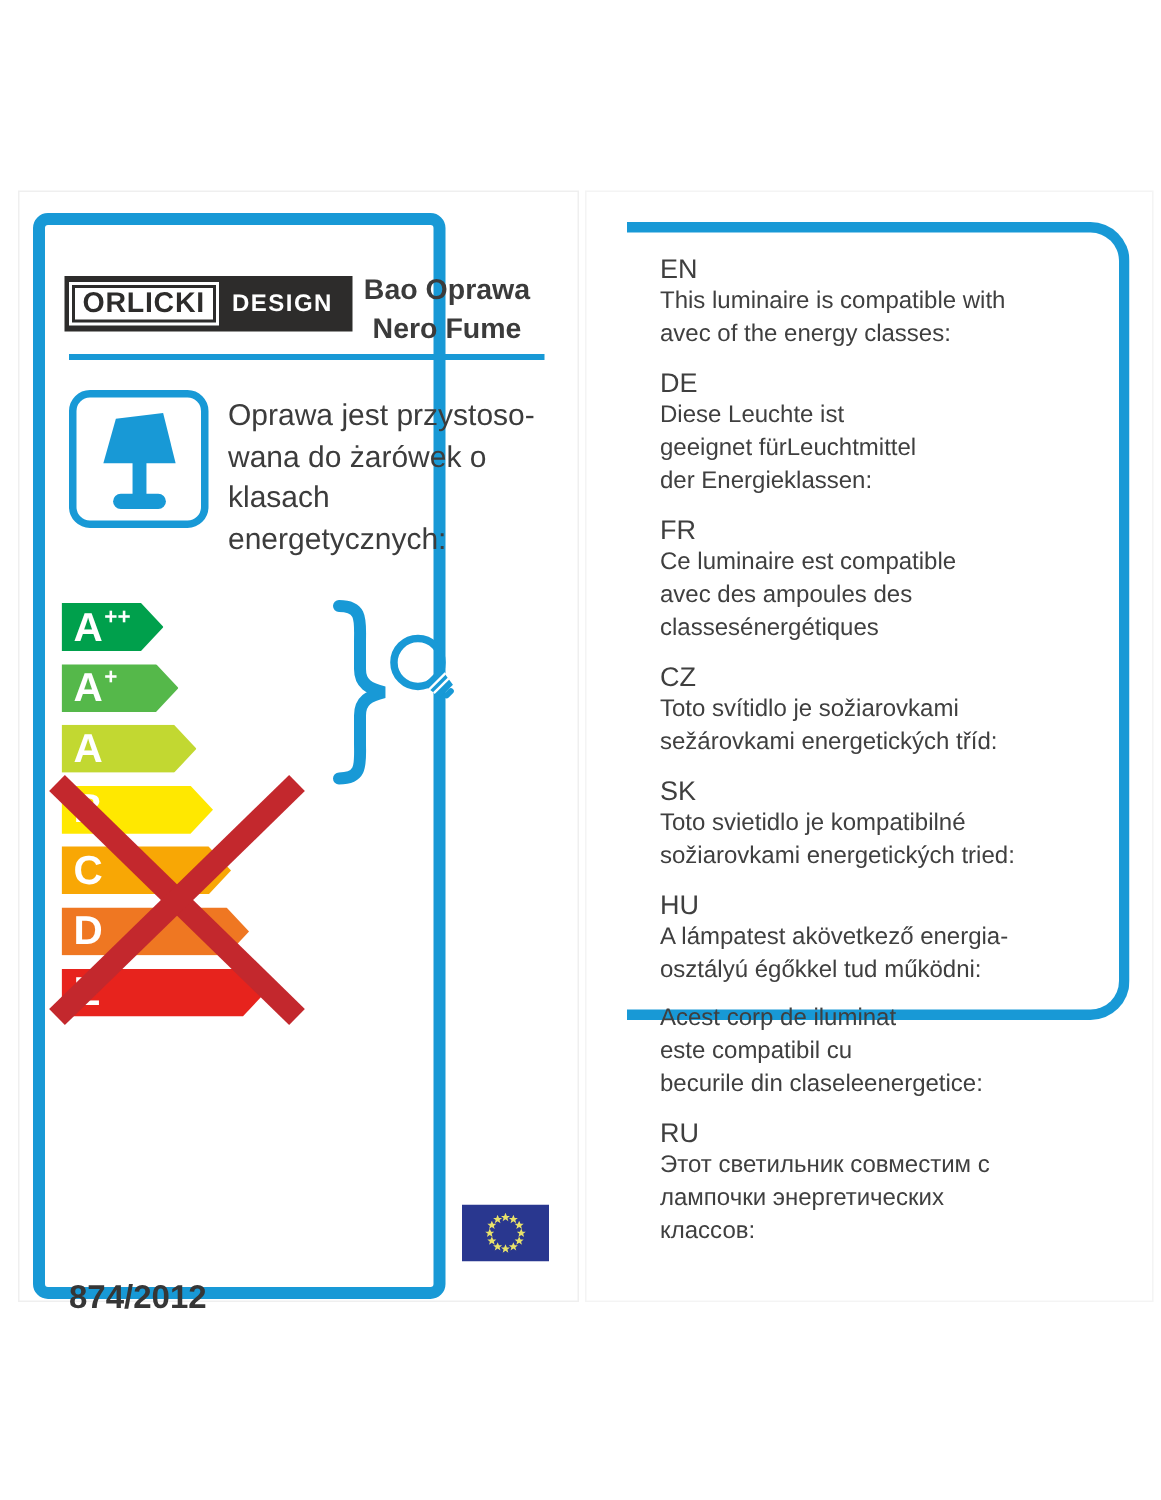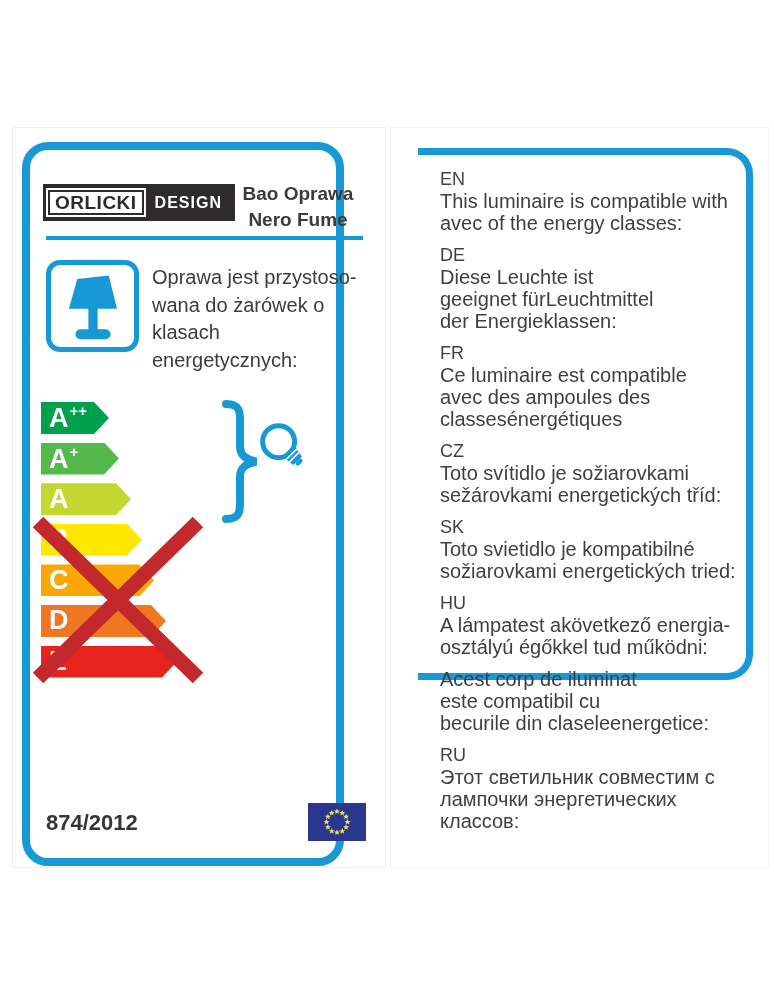--- a/index.html
+++ b/index.html
@@ -5,22 +5,22 @@
   html,body{margin:0;padding:0;}
   body{
     width:774px;height:1000px;position:relative;background:#ffffff;
     font-family:"Liberation Sans", sans-serif;color:#3e3e3e;overflow:hidden;
   }
   .abs{position:absolute;}
   
   .photo-edge{position:absolute;border:1px solid #efefef;}
   
   #left-panel{
-    left:22px;top:142px;width:322px;height:724px;box-sizing:border-box;
-    border:8px solid #1899d6;border-radius:26px;background:#fff;padding-left:28px;
+    left:22px;top:142px;width:275px;height:724px;box-sizing:border-box;
+    border:8px solid #1899d6;border-radius:10px;background:#fff;padding-left:28px;
   }
   #logo{
     left:13px;top:34px;width:192px;height:37px;background:#2d2c2b;
     display:flex;align-items:center;padding:0;box-sizing:border-box;
   }
   #logo .logo-left{
     margin-left:3px;background:#ffffff;padding:2px;height:29px;box-sizing:border-box;
     display:flex;align-items:center;
   }
   #logo .logo-left-inner{
@@ -48,31 +48,31 @@
     height:32px;margin-bottom:8.6px;display:flex;align-items:center;
     clip-path:polygon(0 0, calc(100% - 15px) 0, 100% 50%, calc(100% - 15px) 100%, 0 100%);
   }
   .energy-row .letter{
     color:#ffffff;font-weight:bold;font-size:27px;padding-left:8px;line-height:1;
   }
   .energy-row .letter sup{font-size:15px;position:relative;top:-1px;left:1px;}
   #cross-x{left:0px;top:362px;pointer-events:none;}
   #brace{left:188px;top:248px;}
   #bulb{left:222px;top:268px;}
-  #regulation{left:16px;top:660px;font-size:22px;font-weight:bold;color:#363636;}
+  #regulation{left:16px;top:702px;font-size:22px;font-weight:bold;color:#363636;}
   #eu-flag{left:278px;top:653px;width:58px;height:38px;}
   
   #right-panel{
     left:418px;top:148px;width:335px;height:532px;box-sizing:border-box;
     border:7px solid #1899d6;border-left:none;border-radius:0 26px 26px 0;
     padding:13px 0 0 22px;
   }
   .lang-block{margin-bottom:10px;}
   .lang-code{font-size:18px;line-height:22px;color:#3f3f3f;}
-  .lang-line{font-size:20px;line-height:22px;color:#3f3f3f;white-space:nowrap;}
+  .lang-line{font-size:16px;line-height:22px;color:#3f3f3f;white-space:nowrap;}
 </style>
 </head>
 <body>
 
 <div class="photo-edge" style="left:12px;top:127px;width:372px;height:739px;"></div>
 <div class="photo-edge" style="left:390px;top:127px;width:377px;height:739px;border-color:#f4f4f4;"></div>
 
 <div id="left-panel" class="abs">
 
   <div id="logo" class="abs">

